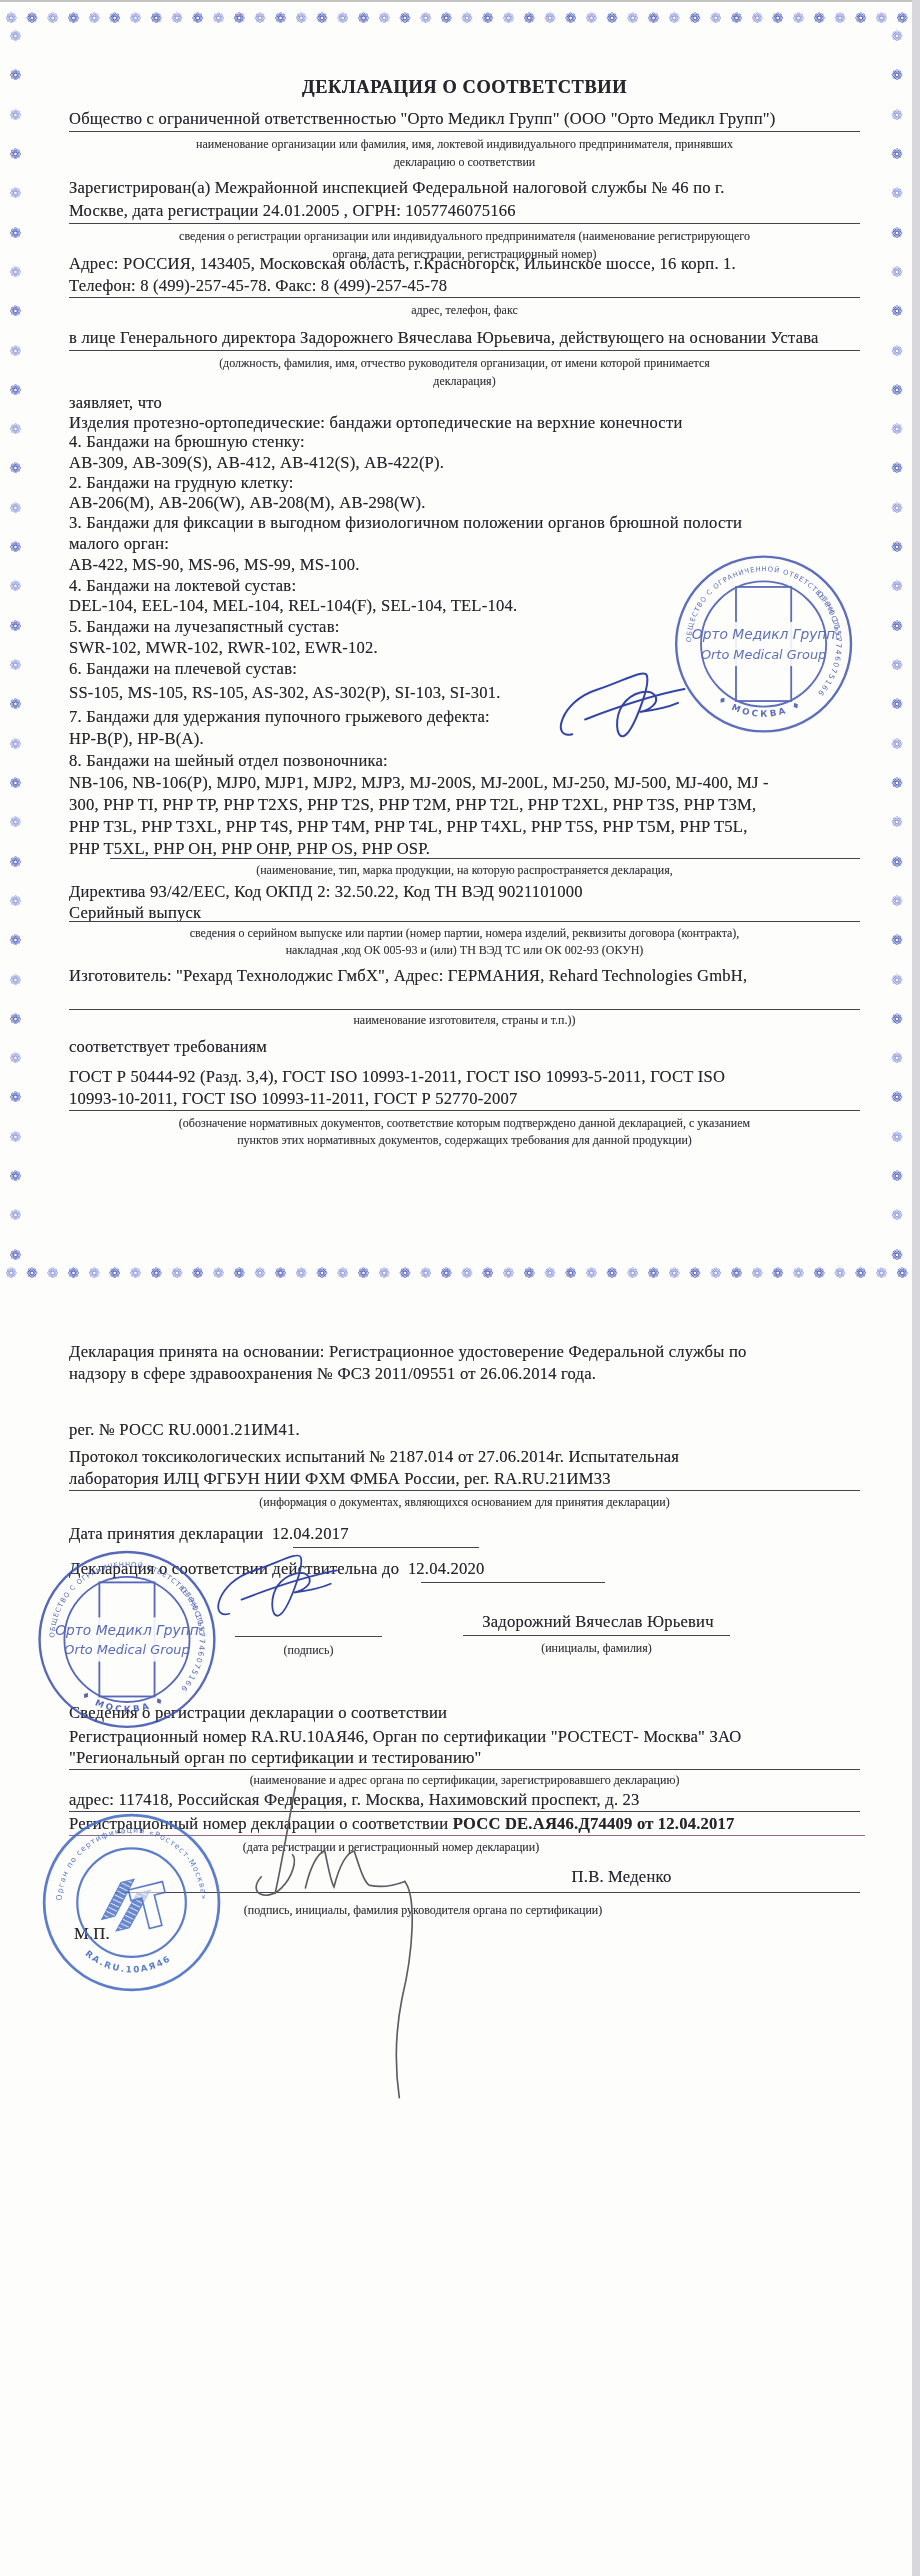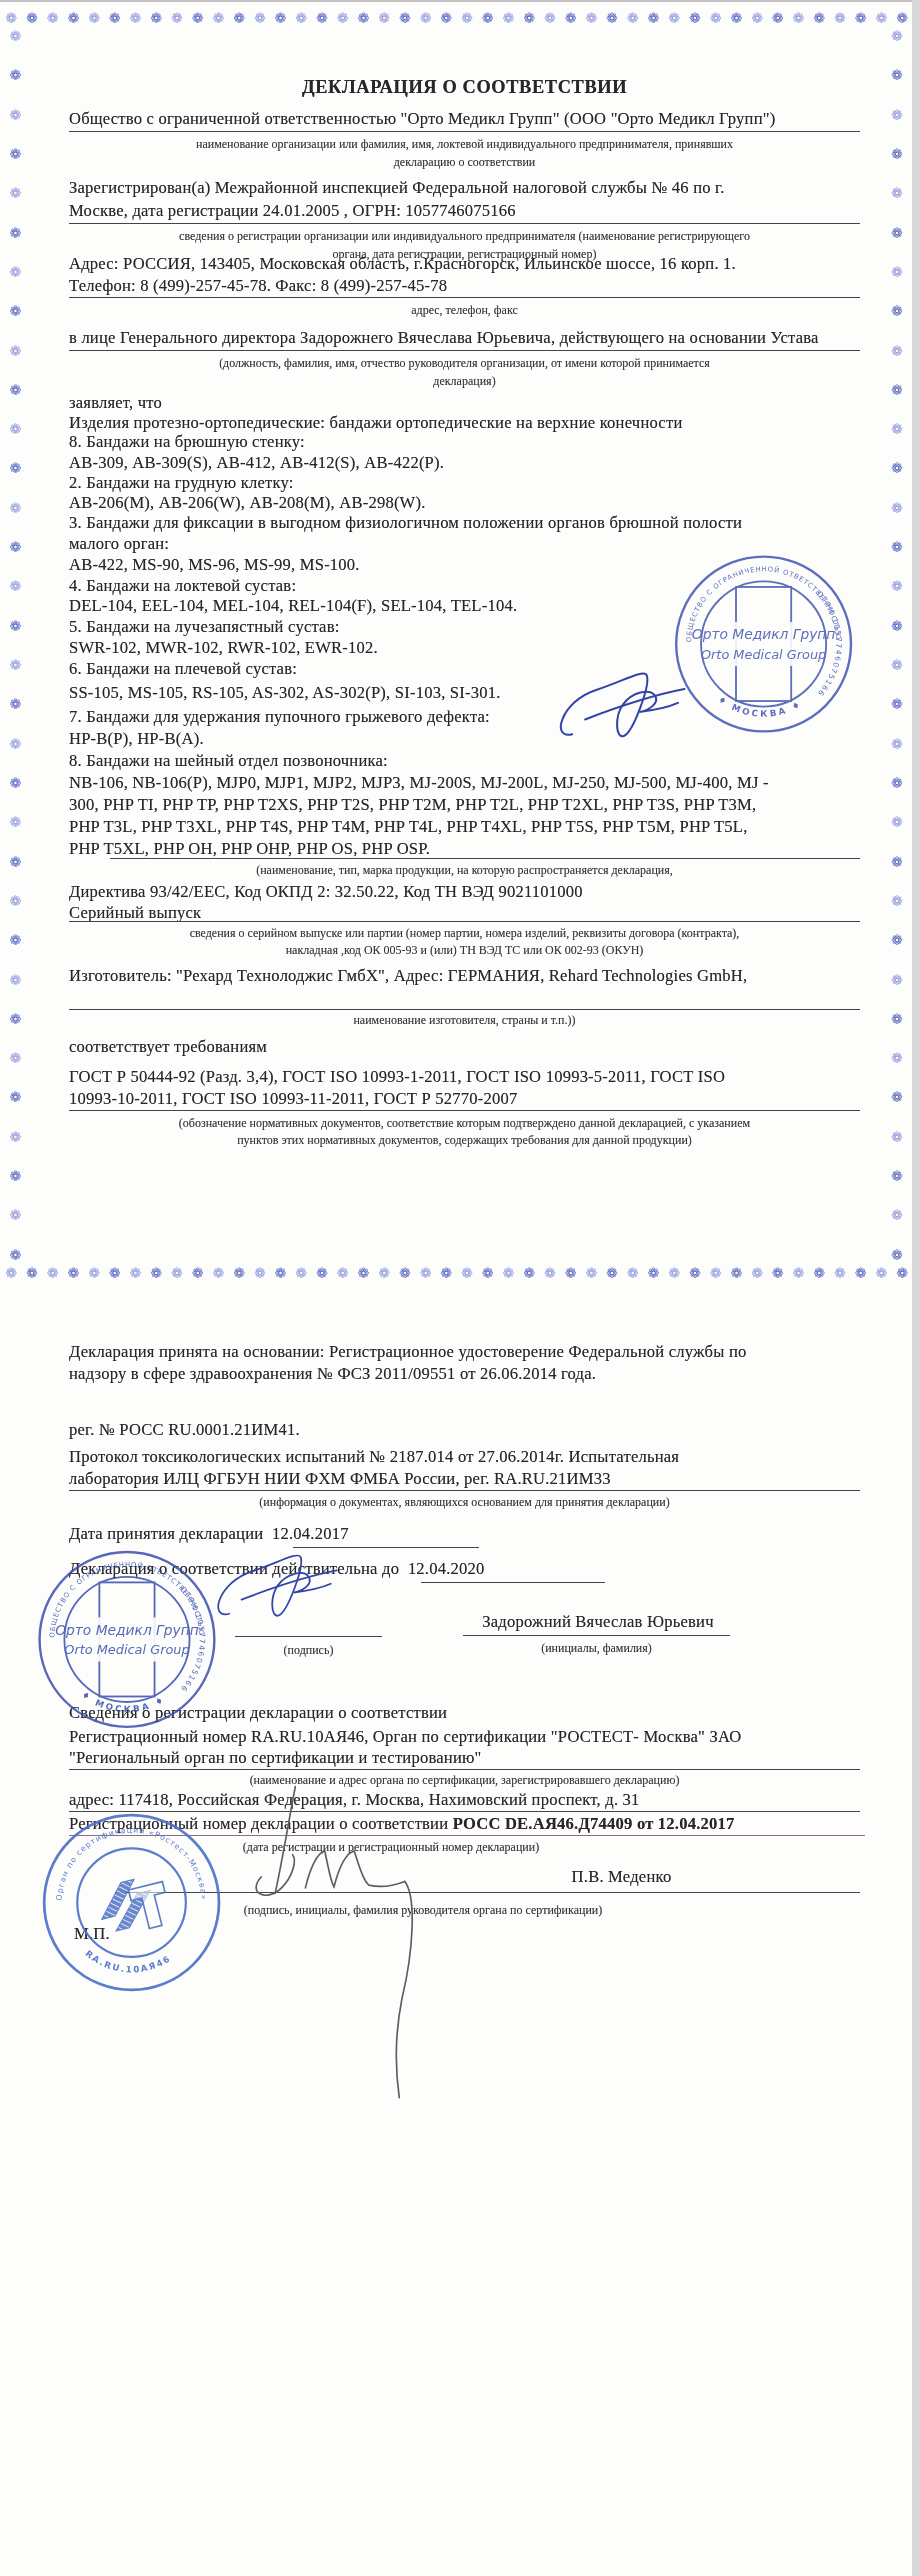--- a/index.html
+++ b/index.html
@@ -214,21 +214,21 @@
   <div class="ul" style="top:297px;left:69px;width:791px"></div>
   <div class="cap" style="top:303px">адрес, телефон, факс</div>
 
   <div class="ln" style="top:328px">в лице Генерального директора Задорожнего Вячеслава Юрьевича, действующего на основании Устава</div>
   <div class="ul" style="top:350px;left:69px;width:791px"></div>
   <div class="cap" style="top:356px">(должность, фамилия, имя, отчество руководителя организации, от имени которой принимается</div>
   <div class="cap" style="top:374px">декларация)</div>
 
   <div class="ln" style="top:413px">Изделия протезно-ортопедические: бандажи ортопедические на верхние конечности</div>
   <div class="ln" style="top:393px">заявляет, что</div>
-  <div class="ln" style="top:432px">8. Бандажи на брюшную стенку:</div>
+  <div class="ln" style="top:432px">4. Бандажи на брюшную стенку:</div>
   <div class="ln" style="top:453px">АВ-309, АВ-309(S), АВ-412, АВ-412(S), АВ-422(Р).</div>
   <div class="ln" style="top:473px">2. Бандажи на грудную клетку:</div>
   <div class="ln" style="top:493px">АВ-206(М), АВ-206(W), АВ-208(М), АВ-298(W).</div>
   <div class="ln" style="top:513px">3. Бандажи для фиксации в выгодном физиологичном положении органов брюшной полости</div>
   <div class="ln" style="top:534px">малого орган:</div>
   <div class="ln" style="top:555px">АВ-422, MS-90, MS-96, MS-99, MS-100.</div>
   <div class="ln" style="top:576px">4. Бандажи на локтевой сустав:</div>
   <div class="ln" style="top:596px">DEL-104, EEL-104, MEL-104, REL-104(F), SEL-104, TEL-104.</div>
   <div class="ln" style="top:617px">5. Бандажи на лучезапястный сустав:</div>
   <div class="ln" style="top:638px">SWR-102, MWR-102, RWR-102, EWR-102.</div>
@@ -280,21 +280,21 @@
 
   <div class="ln ctr" style="top:1612px;left:474px;width:248px">Задорожний Вячеслав Юрьевич</div>
   <div class="ul" style="top:1635px;left:463px;width:267px"></div>
   <div class="cap" style="top:1641px;left:463px;width:267px">(инициалы, фамилия)</div>
 
   <div class="ln" style="top:1703px">Сведения о регистрации декларации о соответствии</div>
   <div class="ln" style="top:1727px">Регистрационный номер RA.RU.10АЯ46, Орган по сертификации "РОСТЕСТ- Москва" ЗАО</div>
   <div class="ln" style="top:1748px">"Региональный орган по сертификации и тестированию"</div>
   <div class="ul" style="top:1769px;left:69px;width:791px"></div>
   <div class="cap" style="top:1773px">(наименование и адрес органа по сертификации, зарегистрировавшего декларацию)</div>
-  <div class="ln" style="top:1790px">адрес: 117418, Российская Федерация, г. Москва, Нахимовский проспект, д. 31</div>
+  <div class="ln" style="top:1790px">адрес: 117418, Российская Федерация, г. Москва, Нахимовский проспект, д. 23</div>
   <div class="ul" style="top:1811px;left:69px;width:791px"></div>
 
   <div class="ln" style="top:1814px"><span>Регистрационный номер декларации о соответствии</span> <span class="b">РОСС DE.АЯ46.Д74409 от 12.04.2017</span></div>
   <div class="ul ul-m" style="top:1835px;left:69px;width:796px"></div>
   <div class="cap" style="top:1840px;left:69px;width:644px">(дата регистрации и регистрационный номер декларации)</div>
 
   <div class="ln" style="top:1924px;left:74px;width:64px">М.П.</div>
   <div class="ul" style="top:1892px;left:115px;width:745px"></div>
   <div class="ln ctr" style="top:1867px;left:534px;width:175px">П.В. Меденко</div>
   <div class="cap" style="top:1903px;left:110px;width:626px">(подпись, инициалы, фамилия руководителя органа по сертификации)</div>

